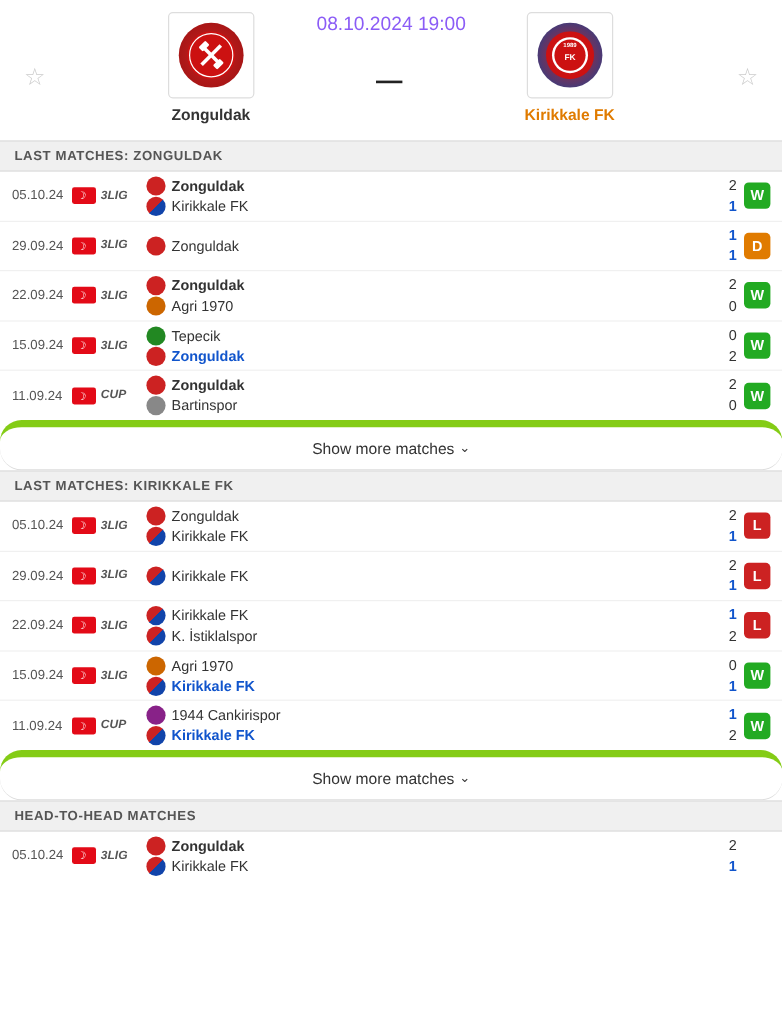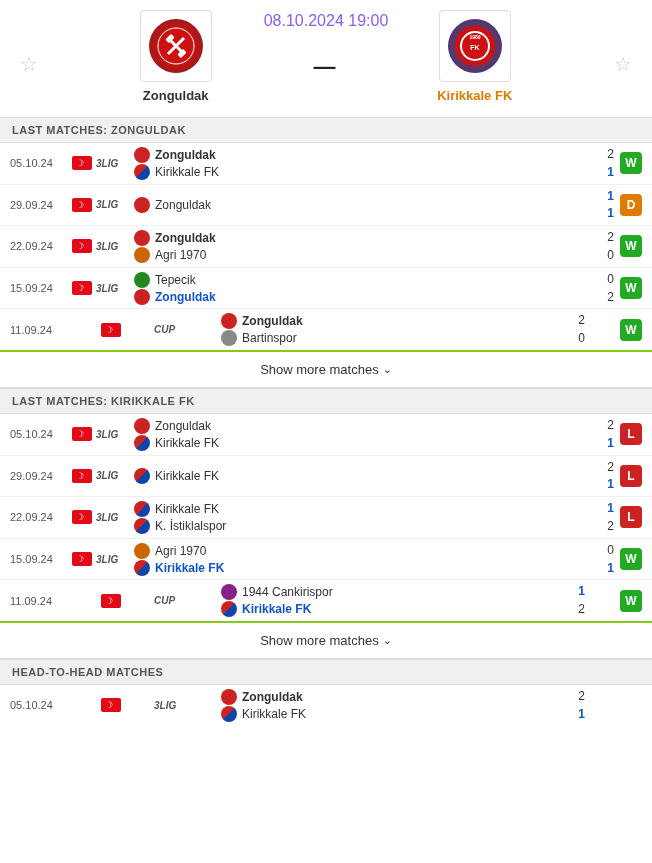--- a/index.html
+++ b/index.html
@@ -96,24 +96,24 @@
     }
 
     
     .match-row {
       display: flex;
       align-items: center;
       padding: 3px 10px;
       border-bottom: 1px solid #f0f0f0;
       min-height: 28px;
     }
-    .match-row:last-of-type { border-bottom: none; gap: 29px; }
+    .match-row:last-of-type { border-bottom: none; }
 
     .col-date {
-      width: 62px;
+      width: 50px;
       font-size: 11px;
       color: #555;
       flex-shrink: 0;
     }
     .col-flag {
       width: 20px;
       height: 14px;
       background: #dc143c;
       border-radius: 2px;
       display: flex;
@@ -213,22 +213,23 @@
       flex-shrink: 0;
     }
     .result-w { background: #22aa22; }
     .result-l { background: #cc2222; }
     .result-d { background: #e07b00; }
 
     
     .show-more-row {
       text-align: center;
       padding: 10px;
-      border-top: 2px solid #84cc16;
+      border-top: 6px solid #84cc16;
       border-bottom: 1px solid #ddd;
+      border-radius: 18px;
     }
     .show-more-btn {
       font-size: 13px;
       color: #333;
       cursor: pointer;
       font-weight: 500;
       display: inline-flex;
       align-items: center;
       gap: 4px;
     }

